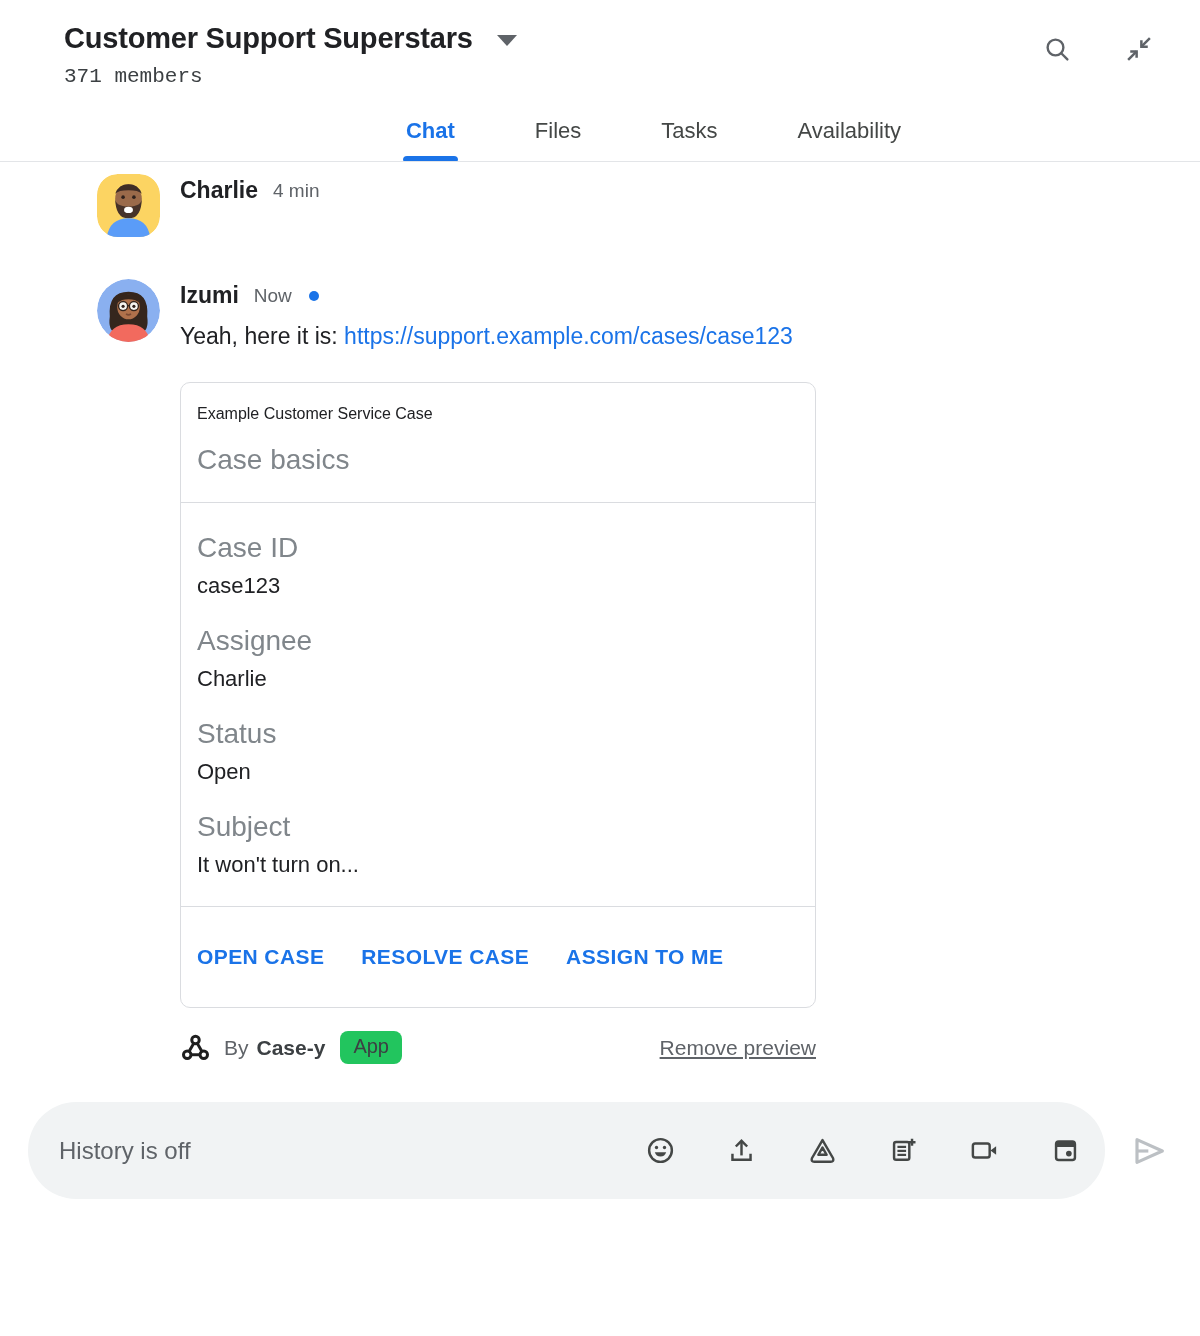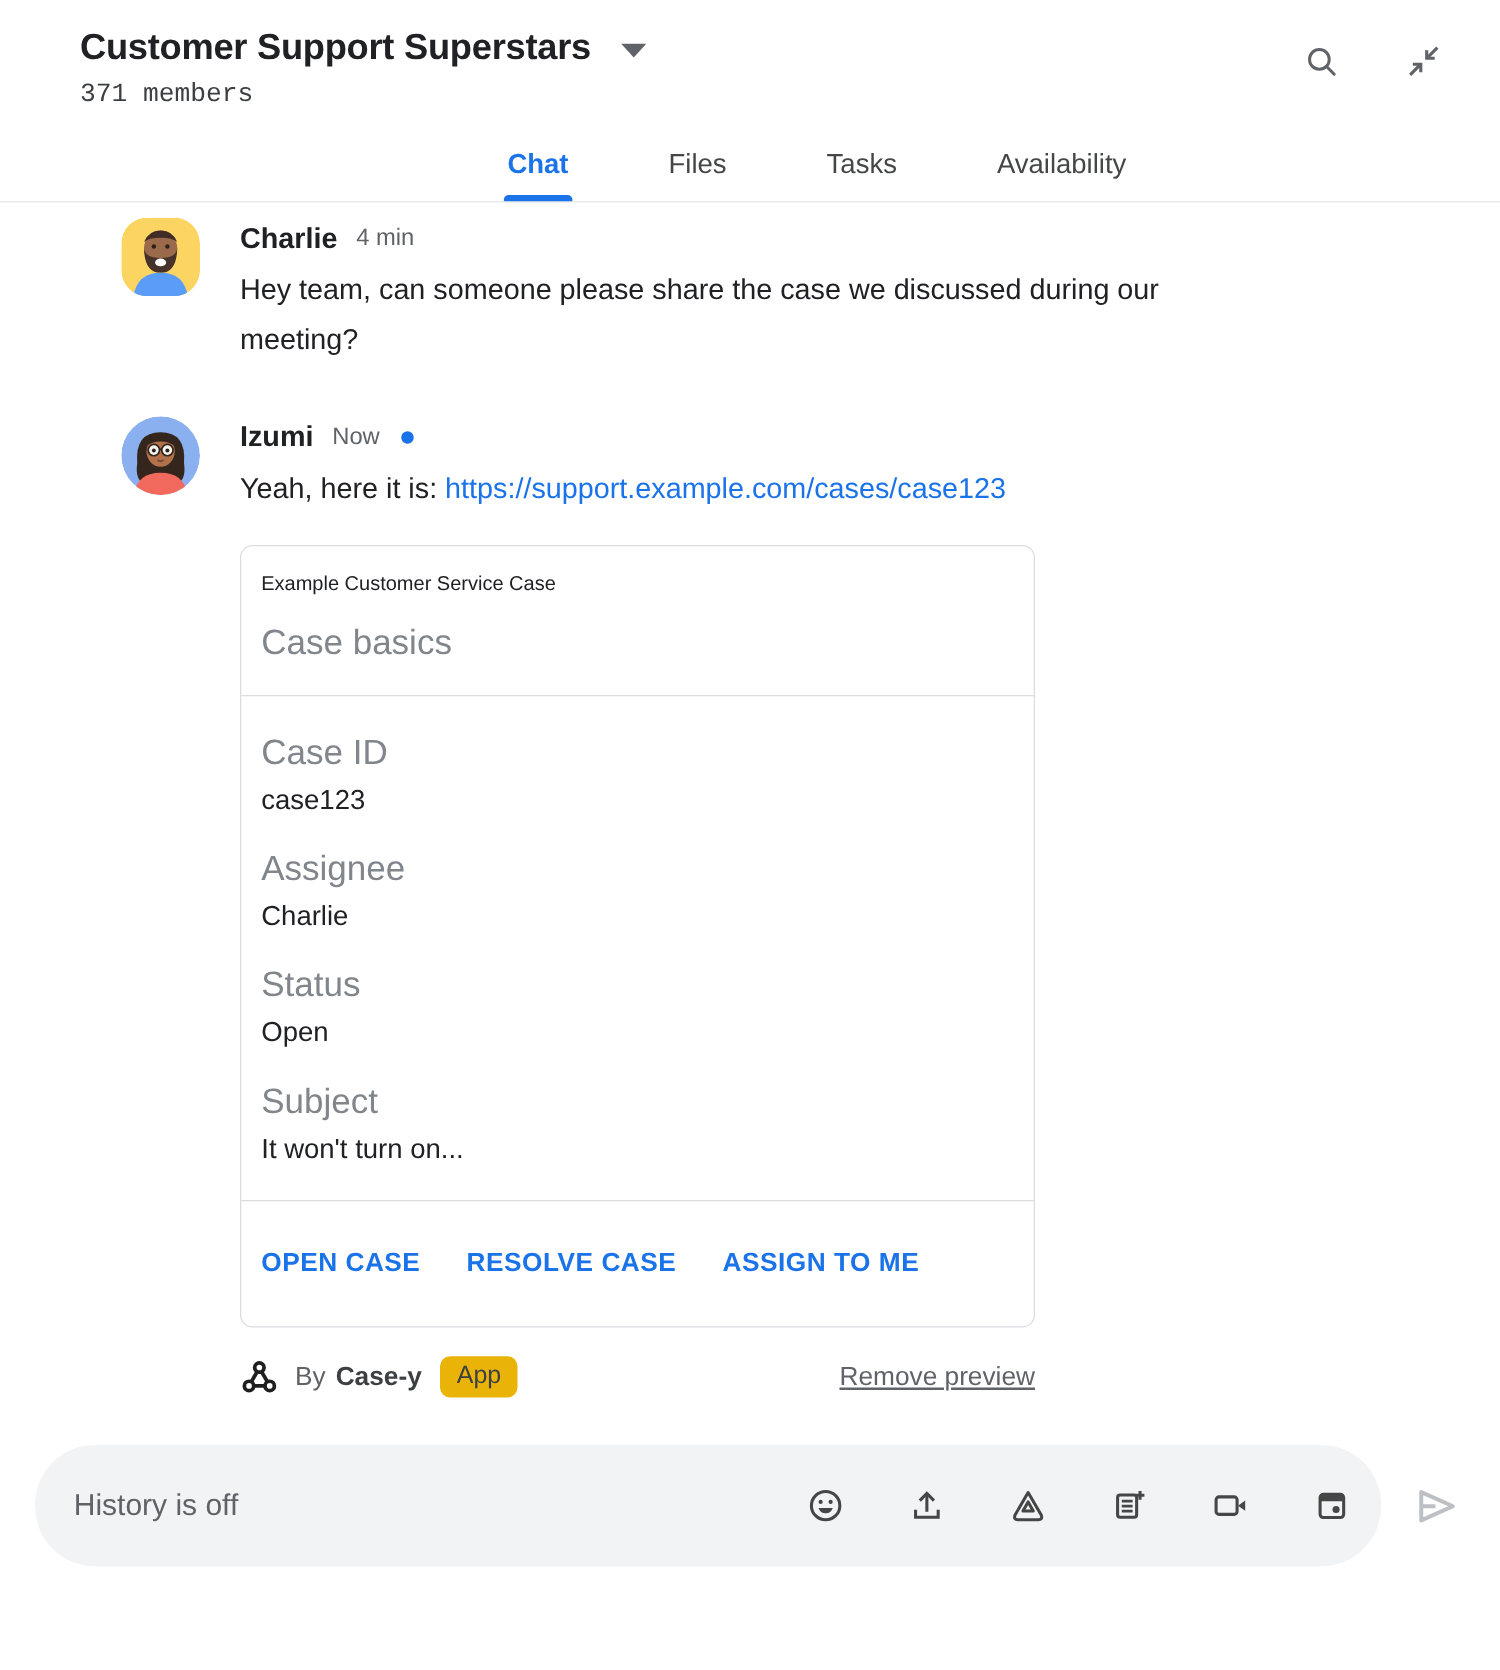--- a/index.html
+++ b/index.html
@@ -20,21 +20,21 @@
   .icon-btn svg { display:block; }
 
   
   .tabs { display:flex; gap:80px; padding-left:107px; margin-top:30px; border-bottom:1px solid #e3e5e8;justify-content:center; }
   .tab { font-size:22px; font-weight:500; color:#444746; padding-bottom:17px; position:relative; cursor:pointer; }
   .tab.active { color:#1a73e8; font-weight:700; }
   .tab.active::after { content:""; position:absolute; left:-3px; right:-3px; bottom:0; height:5px; background:#1a73e8; border-radius:4px 4px 1px 1px; }
 
   
   .chat { padding:12px 0 0 97px; }
-  .message { display:flex; gap:32px; }
+  .message { display:flex; gap:20px; }
   .message + .message { margin-top:42px; }
   .avatar { width:63px; height:63px; flex:none; cursor:pointer; }
   .name-row { display:flex; align-items:center; gap:15px; margin-top:3px; }
   .sender { font-size:23px; font-weight:700; color:#202124; }
   .time { font-size:19px; color:#5f6368; }
   .unread-dot { width:10px; height:10px; border-radius:50%; background:#1a73e8; margin-left:2px; }
   .msg-text { font-size:23px; line-height:40px; margin-top:7px; max-width:790px; color:#202124; }
   .msg-text a { color:#1a73e8; text-decoration:none; cursor:pointer; }
 
   
@@ -46,21 +46,21 @@
   .field { margin-bottom:26px; }
   .field-label { font-size:28px; color:#80868b; }
   .field-value { font-size:22px; color:#202124; margin-top:9px; }
   .card-actions { border-top:1px solid #dadce0; padding:38px 16px; display:flex; gap:37px; }
   .card-btn { background:none; border:none; padding:0; font-family:inherit; font-size:21px; font-weight:700; letter-spacing:0.4px; color:#1a73e8; cursor:pointer; }
 
   .card-footer { width:636px; display:flex; align-items:center; margin-top:23px; }
   .webhook-wrap { width:31px; height:31px; margin-right:13px; }
   .by-label { font-size:21px; color:#5f6368; margin-right:8px; }
   .app-name { font-size:21px; font-weight:700; color:#3c4043; margin-right:15px; }
-  .app-badge { background:#eab308; color:#3c4043; border-radius:8px; padding:4px 13px 6px; font-size:20px; }
+  .app-badge { background:#22c55e; color:#3c4043; border-radius:8px; padding:4px 13px 6px; font-size:20px; }
   .remove-link { margin-left:auto; font-size:21px; color:#5f6368; text-decoration:underline; cursor:pointer; background:none; border:none; font-family:inherit; padding:0; }
 
   
   .compose-row { display:flex; align-items:center; margin:38px 0 0 28px; }
   .pill { width:1077px; height:97px; background:#f1f3f4; border-radius:48px; display:flex; align-items:center; padding:0 24px 0 29px; }
   .pill input { flex:1; border:none; background:transparent; outline:none; font-family:inherit; font-size:24px; color:#202124; min-width:0; }
   .pill input::placeholder { color:#5f6368; opacity:1; }
   .compose-icons { display:flex; align-items:center; gap:50px; margin-left:16px; }
   .compose-icons .icon-btn { width:31px; height:31px; }
   .send-btn { background:none; border:none; padding:0; cursor:pointer; margin-left:24px; width:40px; height:40px; }
@@ -119,21 +119,20 @@
         <circle cx="26.5" cy="23.5" r="1.8" fill="#2e211c"></circle>
         <circle cx="37.5" cy="23.5" r="1.8" fill="#2e211c"></circle>
         <path d="M10 64 Q13 45 32 45 Q51 45 54 64 Z" fill="#5a9cf8"></path>
       </g>
     </svg>
     <div>
       <div class="name-row">
         <span class="sender">Charlie</span>
         <span class="time">4 min</span>
       </div>
-      <div class="msg-text">Hey team, can someone please share the case we discussed during our meeting?</div>
     </div>
   </div>
 
   <div class="message">
     <svg class="avatar" viewBox="0 0 64 64">
       <defs>
           <clipPath id="avB">
             <circle cx="32" cy="32" r="32"></circle>
           </clipPath>
         </defs>

